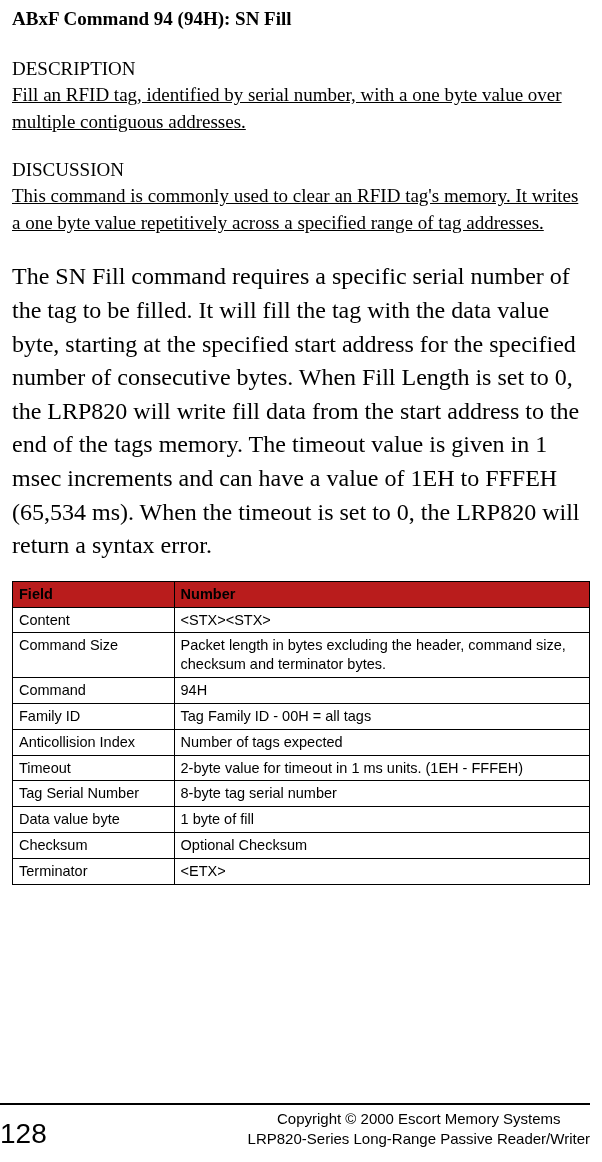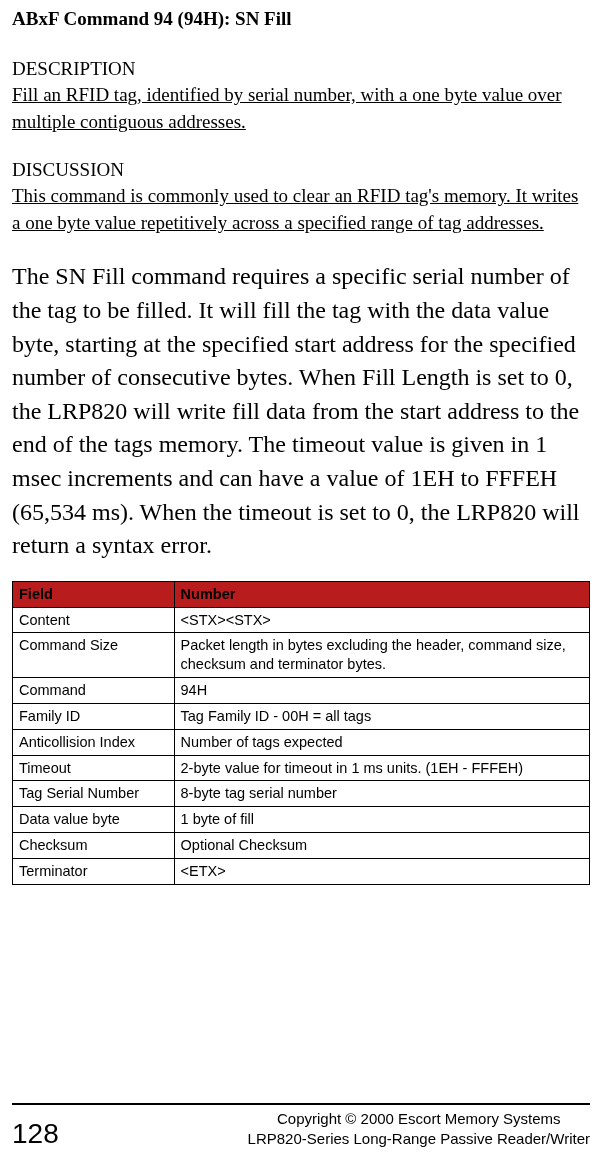--- a/index.html
+++ b/index.html
@@ -53,21 +53,21 @@
     th {
       font-weight: bold;
       background: #b91c1c;
     }
     td.col-field {
       width: 28%;
     }
     .footer {
       position: absolute;
       bottom: 14px;
-      left: 12px;
+      left: 0;
       right: 12px;
     }
     .footer-line {
       border: none;
       border-top: 2px solid #000000;
       margin-bottom: 4px;
     }
     .footer-row {
       display: flex;
       justify-content: space-between;

